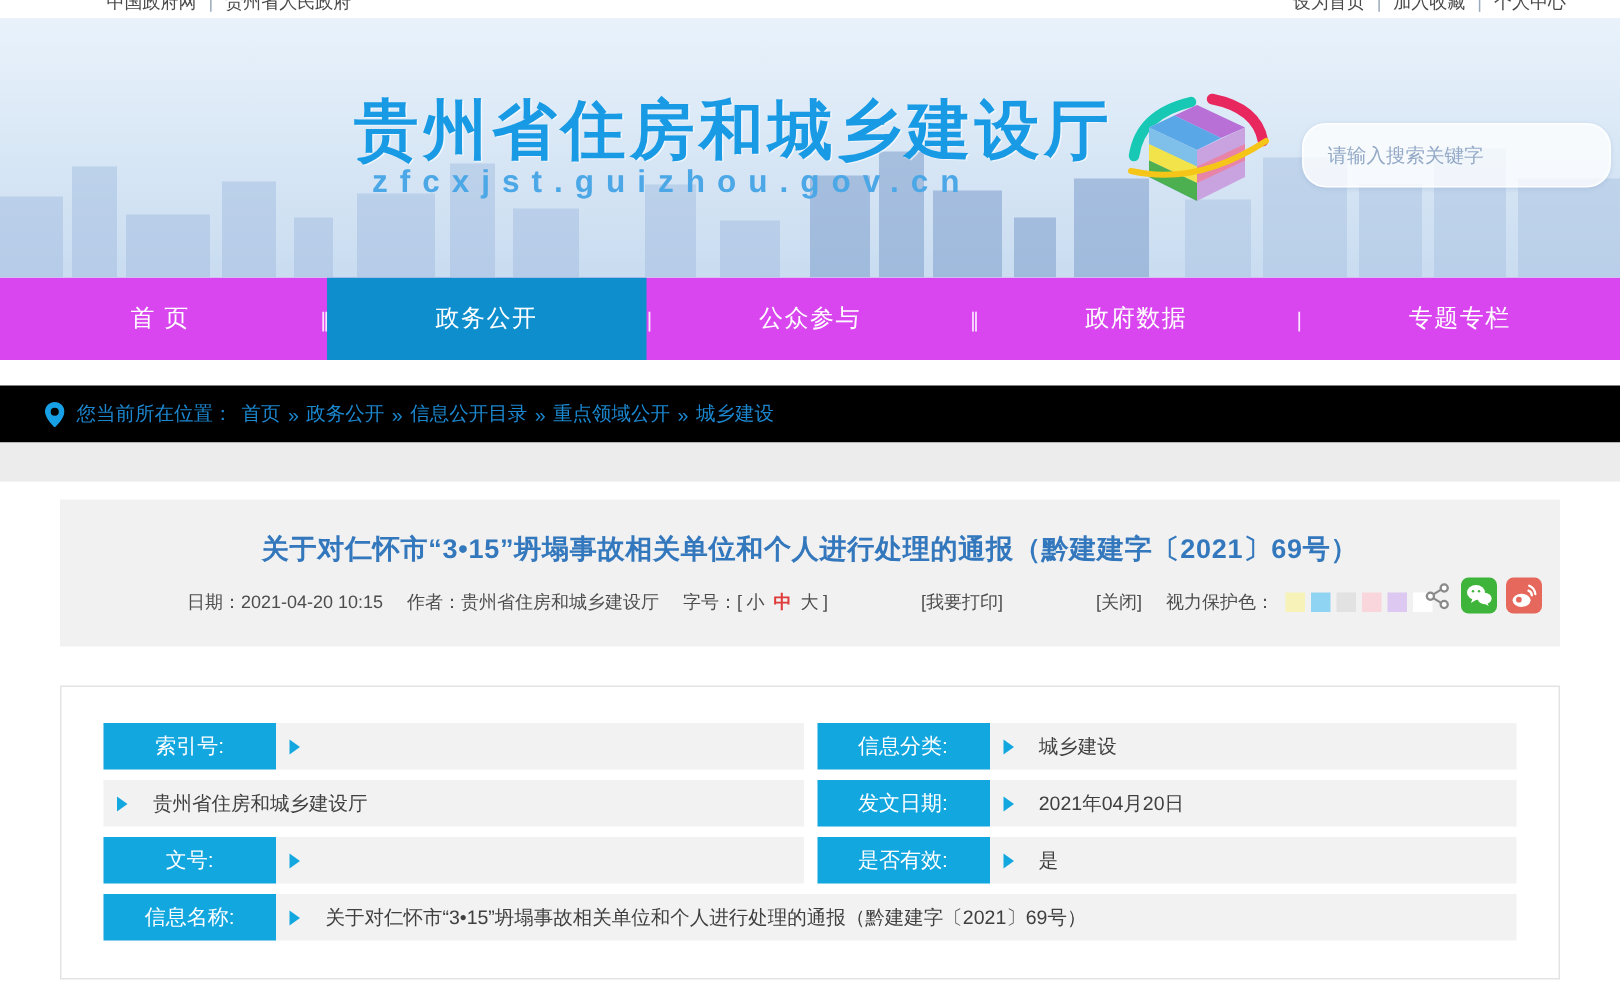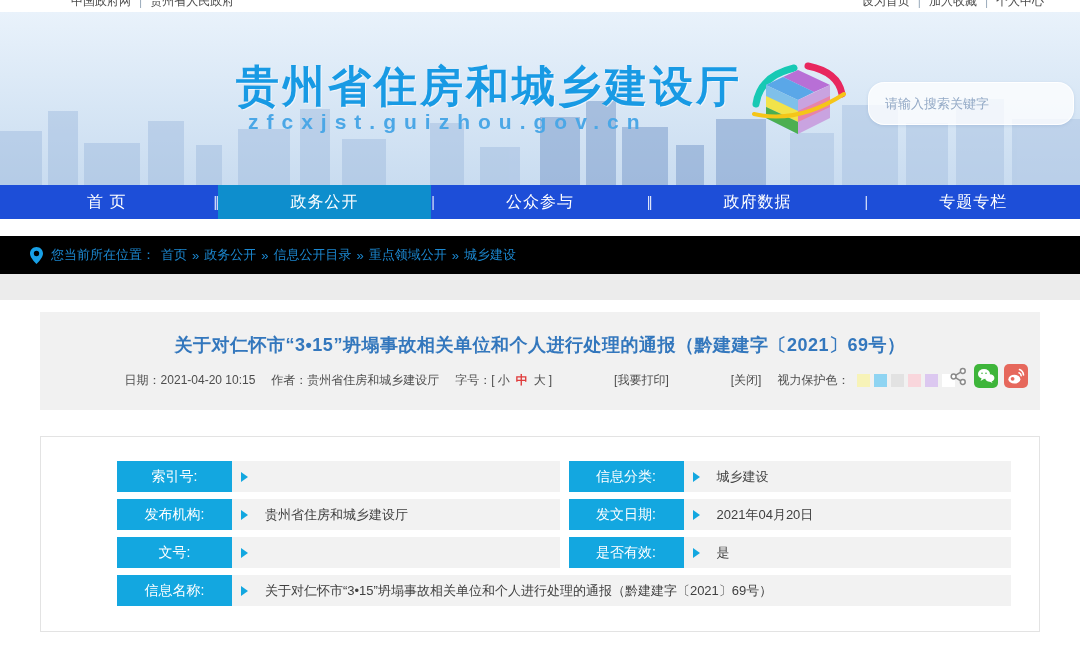--- a/index.html
+++ b/index.html
@@ -25,21 +25,21 @@
   .logo { position:absolute; left:746px; top:48px; }
   .search-box { position:absolute; left:868px; top:70px; width:206px; height:43px;
     border-radius:16px; background:rgba(255,255,255,.78); border:1px solid rgba(255,255,255,.9);
     box-shadow:0 1px 3px rgba(120,150,190,.25); display:flex; align-items:center; }
   .search-box input { border:none; outline:none; background:transparent; width:100%;
     padding:0 16px; font-size:13px; color:#45618a;
     font-family:"Liberation Sans","DejaVu Sans",sans-serif; }
   .search-box input::placeholder { color:#93a9c6; }
 
   
-  .nav { height:34px; background:#1d4ed8; display:flex; align-items:stretch; }
+  .nav { height:55px; background:#d946ef; display:flex; align-items:stretch; }
   .nav-item { flex:1; display:flex; align-items:center; justify-content:center;
     color:#fff; font-size:16px; letter-spacing:1px; cursor:pointer; white-space:nowrap; }
   .nav-item.active { background:#0e8ecd; }
   .nav-sep { display:flex; align-items:center; color:rgba(255,255,255,.85);
     font-size:14px; width:2px; }
 
   
   .crumb-bar { height:38px; background:#000000; display:flex; align-items:center;
     padding-left:30px; font-size:13px; color:#1b87cf; }
   .crumb-bar .pin { margin-right:8px; display:flex; }
@@ -64,21 +64,21 @@
   .share-bar { position:absolute; right:12px; top:52px; display:flex; align-items:center; }
   .share-btn { margin-left:6px; cursor:pointer; display:flex; }
   .icon-badge { width:24px; height:24px; border-radius:5px; display:flex;
     align-items:center; justify-content:center; }
   .wechat-bg { background:#3eb53a; }
   .weibo-bg { background:#e6685c; }
 
   
   .info-card { margin:26px 40px 0; border:1px solid #e3e3e3; background:#fff;
     padding:24px 28px 18px; }
-  .info-row { display:flex; gap:9px; margin-bottom:7px;margin-left:48px; }
+  .info-row { display:flex; gap:9px; margin-bottom:7px; }
   .info-cell { display:flex; flex:1; background:#f2f2f2; align-items:center; min-height:31px; }
   .info-label { width:115px; min-width:115px; align-self:stretch; background:#13a7e0;
     color:#fff; font-size:14px; display:flex; align-items:center; justify-content:center; }
   .cell-arrow { width:0; height:0; border-top:5px solid transparent;
     border-bottom:5px solid transparent; border-left:7px solid #13a7e0; margin-left:9px; }
   .info-value { padding-left:17px; font-size:13px; color:#404040; }
 </style>
 </head>
 <body>
 
@@ -238,21 +238,20 @@
       <div class="info-value"></div>
     </div>
     <div class="info-cell">
       <div class="info-label">信息分类:</div>
       <div class="cell-arrow"></div>
       <div class="info-value">城乡建设</div>
     </div>
   </div>
   <div class="info-row">
     <div class="info-cell">
-      <div class="info-label">发布机构:</div>
       <div class="cell-arrow"></div>
       <div class="info-value">贵州省住房和城乡建设厅</div>
     </div>
     <div class="info-cell">
       <div class="info-label">发文日期:</div>
       <div class="cell-arrow"></div>
       <div class="info-value">2021年04月20日</div>
     </div>
   </div>
   <div class="info-row">

